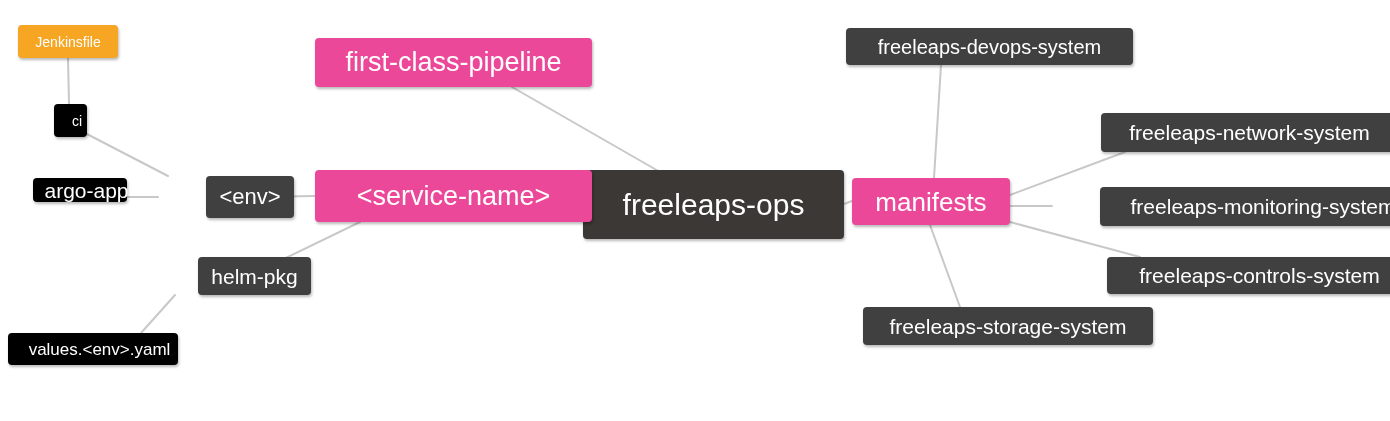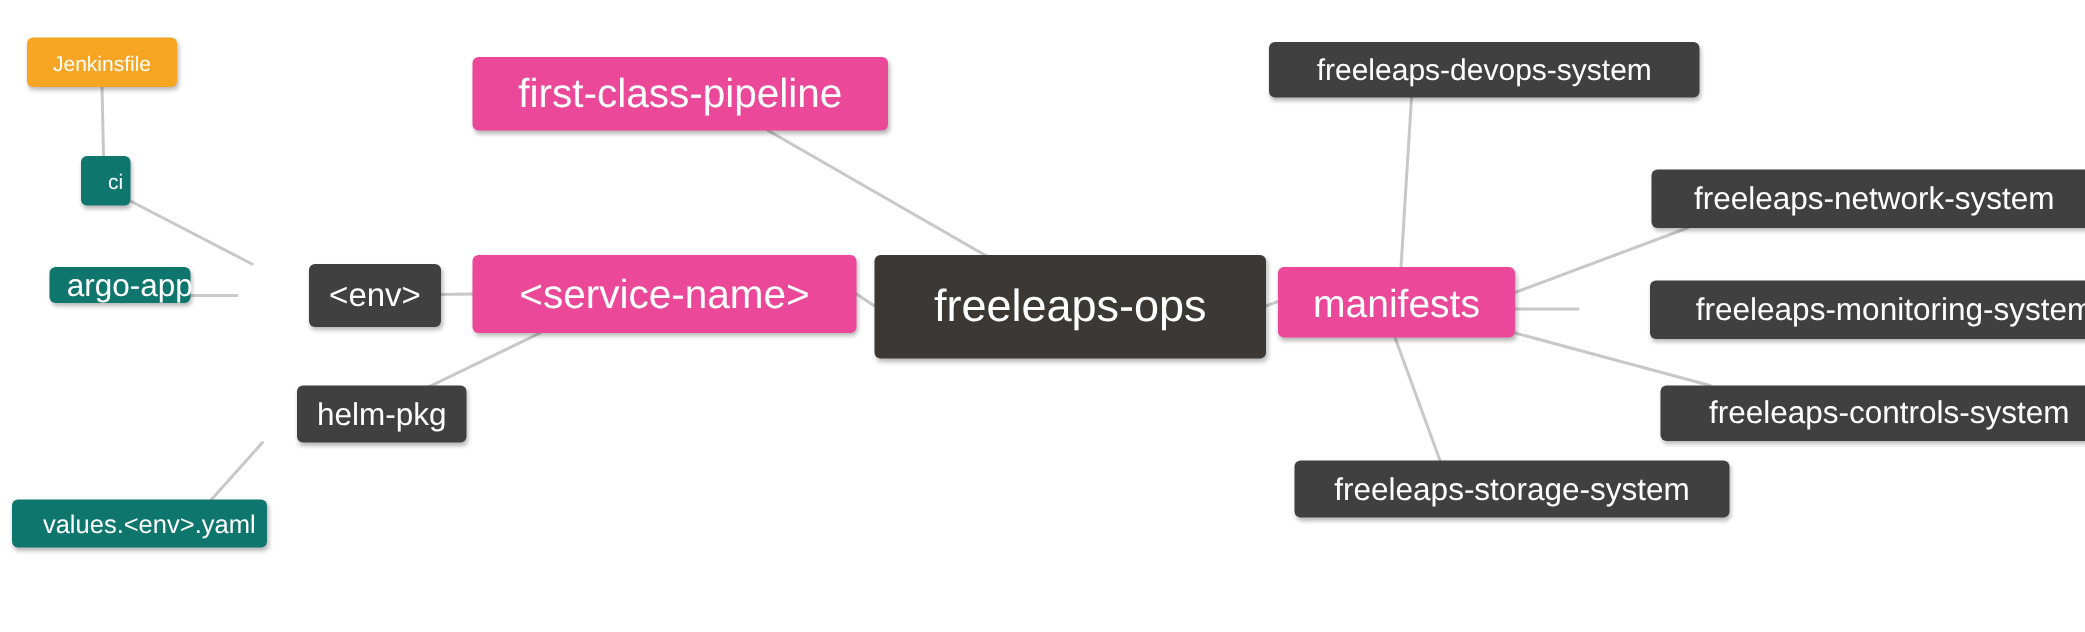--- a/index.html
+++ b/index.html
@@ -37,21 +37,21 @@
     white-space: nowrap;
     box-shadow: 1px 2px 3px rgba(0,0,0,0.28);
     letter-spacing: 0px;
     line-height: 1;
     padding: 0 10px;
   }
   .n-root   { background: #3B3835; }
   .n-blue   { background: #ec4899; }
   .n-green  { background: #404040; margin-left: 48px; }
   .n-orange { background: #F6A623; }
-  .n-red    { background: #0f766e; padding-left: 23px; }
+  .n-red    { background: #000000; padding-left: 23px; }
 </style>
 </head>
 <body>
 
 <div id="canvas">
   <svg id="edge-layer" viewBox="0 0 1390 421" width="1390" height="421" xmlns="http://www.w3.org/2000/svg">
       <line x1="583" y1="204" x2="571" y2="196" stroke="#c8c8c8" stroke-width="2" stroke-linecap="round"></line>
       <line x1="660" y1="172" x2="512" y2="87" stroke="#c8c8c8" stroke-width="2" stroke-linecap="round"></line>
       <line x1="844" y1="204" x2="852" y2="201" stroke="#c8c8c8" stroke-width="2" stroke-linecap="round"></line>
       <line x1="315" y1="196" x2="246" y2="197" stroke="#c8c8c8" stroke-width="2" stroke-linecap="round"></line>
@@ -61,21 +61,21 @@
       <line x1="69" y1="104" x2="68" y2="58" stroke="#c8c8c8" stroke-width="2" stroke-linecap="round"></line>
       <line x1="175" y1="295" x2="141" y2="333" stroke="#c8c8c8" stroke-width="2" stroke-linecap="round"></line>
       <line x1="934" y1="178" x2="941" y2="65" stroke="#c8c8c8" stroke-width="2" stroke-linecap="round"></line>
       <line x1="1010" y1="195" x2="1125" y2="152" stroke="#c8c8c8" stroke-width="2" stroke-linecap="round"></line>
       <line x1="1010" y1="206" x2="1052" y2="206" stroke="#c8c8c8" stroke-width="2" stroke-linecap="round"></line>
       <line x1="1010" y1="222" x2="1140" y2="257" stroke="#c8c8c8" stroke-width="2" stroke-linecap="round"></line>
       <line x1="930" y1="225" x2="960" y2="307" stroke="#c8c8c8" stroke-width="2" stroke-linecap="round"></line>
     </svg>
   <div id="node-layer">
       <div class="node n-root" style="left: 583px; top: 170px; width: 261px; height: 69px; font-size: 30px;">freeleaps-ops</div>
-      <div class="node n-blue" style="left: 315px; top: 170px; width: 256px; height: 52px; font-size: 27px;">&lt;service-name&gt;</div>
+      <div class="node n-blue" style="left: 315px; top: 170px; width: 277px; height: 52px; font-size: 27px;">&lt;service-name&gt;</div>
       <div class="node n-blue" style="left: 315px; top: 38px; width: 277px; height: 49px; font-size: 27px;">first-class-pipeline</div>
       <div class="node n-blue" style="left: 852px; top: 178px; width: 158px; height: 47px; font-size: 26px;">manifests</div>
       <div class="node n-green" style="left: 158px; top: 176px; width: 88px; height: 42px; font-size: 22px;">&lt;env&gt;</div>
       <div class="node n-green" style="left: 150px; top: 257px; width: 113px; height: 38px; font-size: 21px;">helm-pkg</div>
       <div class="node n-orange" style="left: 18px; top: 25px; width: 100px; height: 33px; font-size: 14px;">Jenkinsfile</div>
       <div class="node n-red" style="left: 54px; top: 104px; width: 31px; height: 33px; font-size: 14px;">ci</div>
       <div class="node n-red" style="left: 33px; top: 178px; width: 94px; height: 24px; font-size: 21px;">argo-app</div>
       <div class="node n-red" style="left: 8px; top: 333px; width: 170px; height: 32px; font-size: 17px;">values.&lt;env&gt;.yaml</div>
       <div class="node n-green" style="left: 798px; top: 28px; width: 287px; height: 37px; font-size: 20px;">freeleaps-devops-system</div>
       <div class="node n-green" style="left: 1053px; top: 113px; width: 297px; height: 39px; font-size: 21px;">freeleaps-network-system</div>

